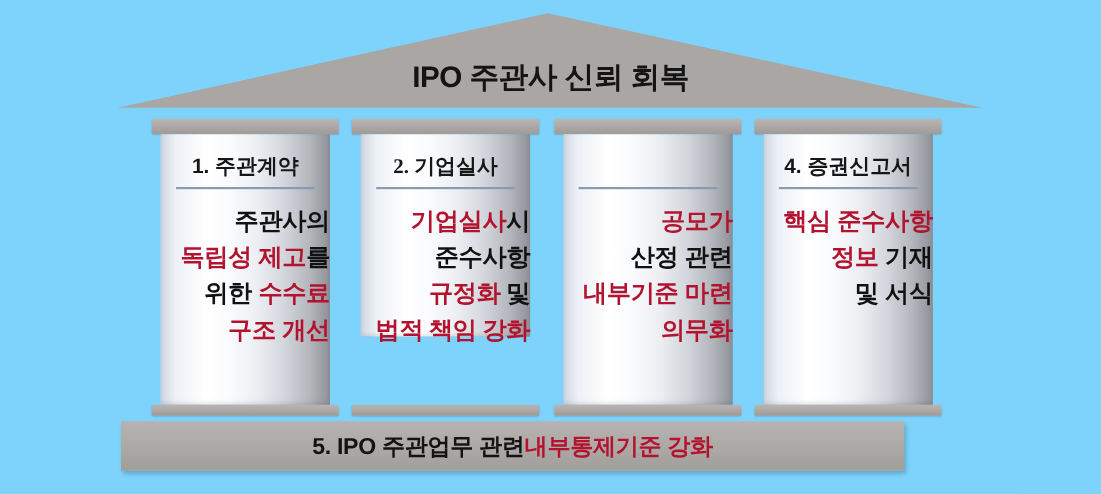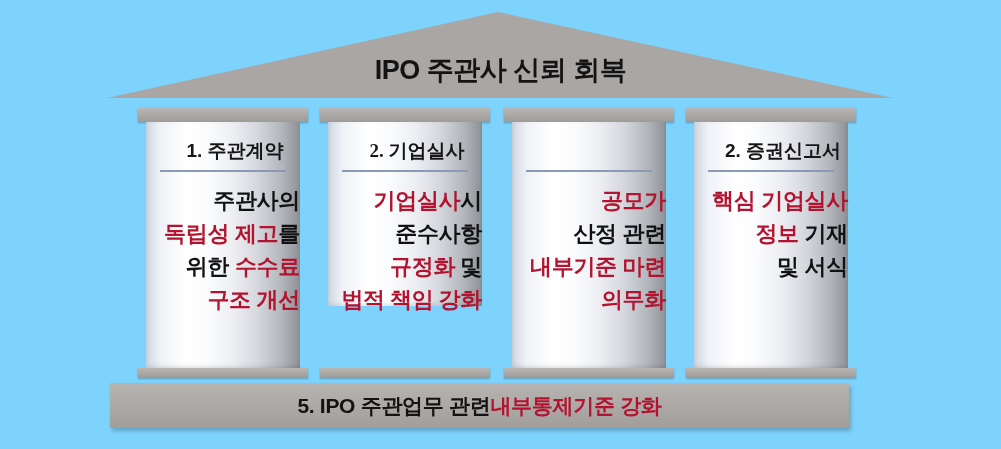--- a/index.html
+++ b/index.html
@@ -70,21 +70,21 @@
   }
   .plinth {
     position: absolute;
     height: 10px;
     background: linear-gradient(to bottom, #b7b4b2 0%, #a9a6a4 60%, #9c9997 100%);
     box-shadow: 0 1px 2px rgba(0,0,0,0.25);
   }
 
   .col-header {
     position: absolute;
-    left: 12px;
+    left: 0;
     top: 16px;
     width: 100%;
     text-align: center;
     font-size: 19px;
     font-weight: bold;
     color: #161616;
     white-space: nowrap;
   }
   .col-rule {
     position: absolute;
@@ -113,21 +113,20 @@
 
   
   #base {
     position: absolute;
     left: 110px;
     top: 383px;
     width: 712px;
     height: 45px;
     background: linear-gradient(to bottom, #b6b3b1 0%, #aba8a6 55%, #a09d9b 100%);
     box-shadow: 2px 3px 4px rgba(0,0,0,0.22);
-    padding-left: 27px;
   }
   #base-label {
     position: absolute;
     left: 0;
     top: 0;
     width: 100%;
     height: 45px;
     display: flex;
     align-items: center;
     justify-content: center;
@@ -190,24 +189,24 @@
           <div class="line"><span class="hl">내부기준 마련</span></div>
           <div class="line"><span class="hl">의무화</span></div>
         </div>
     </div>
     <div class="plinth" style="left:0px; top:260px; width:170px;"></div>
   </div>
 
   <div class="column" style="left:686px; top:108px; width:170px; height:270px;">
     <div class="capital" style="width:170px;"></div>
     <div class="shaft" style="left:8px; width:154px; height:246px;">
-      <div class="col-header">2. 증권신고서</div>
-      <div class="col-rule"></div>
-      <div class="col-body">
-          <div class="line"><span class="hl">핵심 기업실사</span></div>
+      <div class="col-header">4. 증권신고서</div>
+      <div class="col-rule"></div>
+      <div class="col-body">
+          <div class="line"><span class="hl">핵심 준수사항</span></div>
           <div class="line"><span class="hl">정보</span><span> 기재</span></div>
           <div class="line"><span>및 서식</span></div>
         </div>
     </div>
     <div class="plinth" style="left:0px; top:260px; width:170px;"></div>
   </div>
 
   <div id="base">
     <div id="base-label">
         <span>5. IPO 주관업무 관련 </span>

